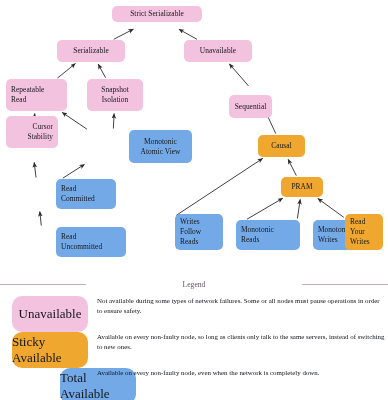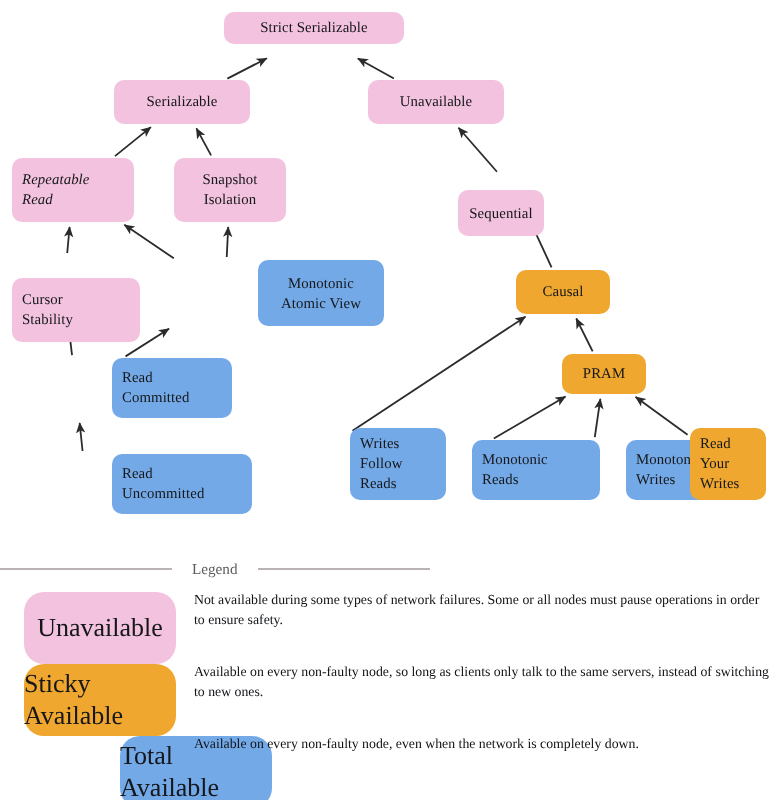--- a/index.html
+++ b/index.html
@@ -50,21 +50,21 @@
 
   
   #legend-divider {
     position: absolute;
     left: 0;
     top: 276px;
     width: 388px;
     height: 16px;
     display: flex;
     align-items: center;
-    justify-content: flex-start;
+    justify-content: space-between;
   }
   .legend-rule {
     height: 1px;
     width: 86px;
     background: #b9b2b6;
   }
   #legend-title {
     font-size: 7.6px;
     color: #5d5a5e;
     padding: 0 10px;
@@ -134,32 +134,32 @@
   <div id="nodes">
       <div class="node pink center" style="left: 112px; top: 6px; width: 90px; height: 16px;">
         <span>Strict Serializable</span>
       </div>
       <div class="node pink center" style="left: 57px; top: 40px; width: 68px; height: 22px;">
         <span>Serializable</span>
       </div>
       <div class="node pink center" style="left: 184px; top: 40px; width: 68px; height: 22px;">
         <span>Unavailable</span>
       </div>
-      <div class="node pink left" style="left: 6px; top: 79px; width: 61px; height: 32px; font-style: italic;">
+      <div class="node pink left" style="left: 6px; top: 79px; width: 61px; height: 32px;">
         <span>Repeatable</span>
         <span>Read</span>
       </div>
       <div class="node pink center" style="left: 87px; top: 79px; width: 56px; height: 32px;">
         <span>Snapshot</span>
         <span>Isolation</span>
       </div>
       <div class="node pink center" style="left: 229px; top: 95px; width: 43px; height: 23px;">
         <span>Sequential</span>
       </div>
-      <div class="node pink left" style="left: 6px; top: 139px; width: 64px; height: 32px;">
+      <div class="node pink left" style="left: 6px; top: 116px; width: 52px; height: 32px; align-items: flex-end;">
         <span>Cursor</span>
         <span>Stability</span>
       </div>
       <div class="node blue center" style="left: 81px; top: 130px; width: 63px; height: 33px;">
         <span>Monotonic</span>
         <span>Atomic View</span>
       </div>
       <div class="node orange center" style="left: 258px; top: 135px; width: 47px; height: 22px;">
         <span>Causal</span>
       </div>

